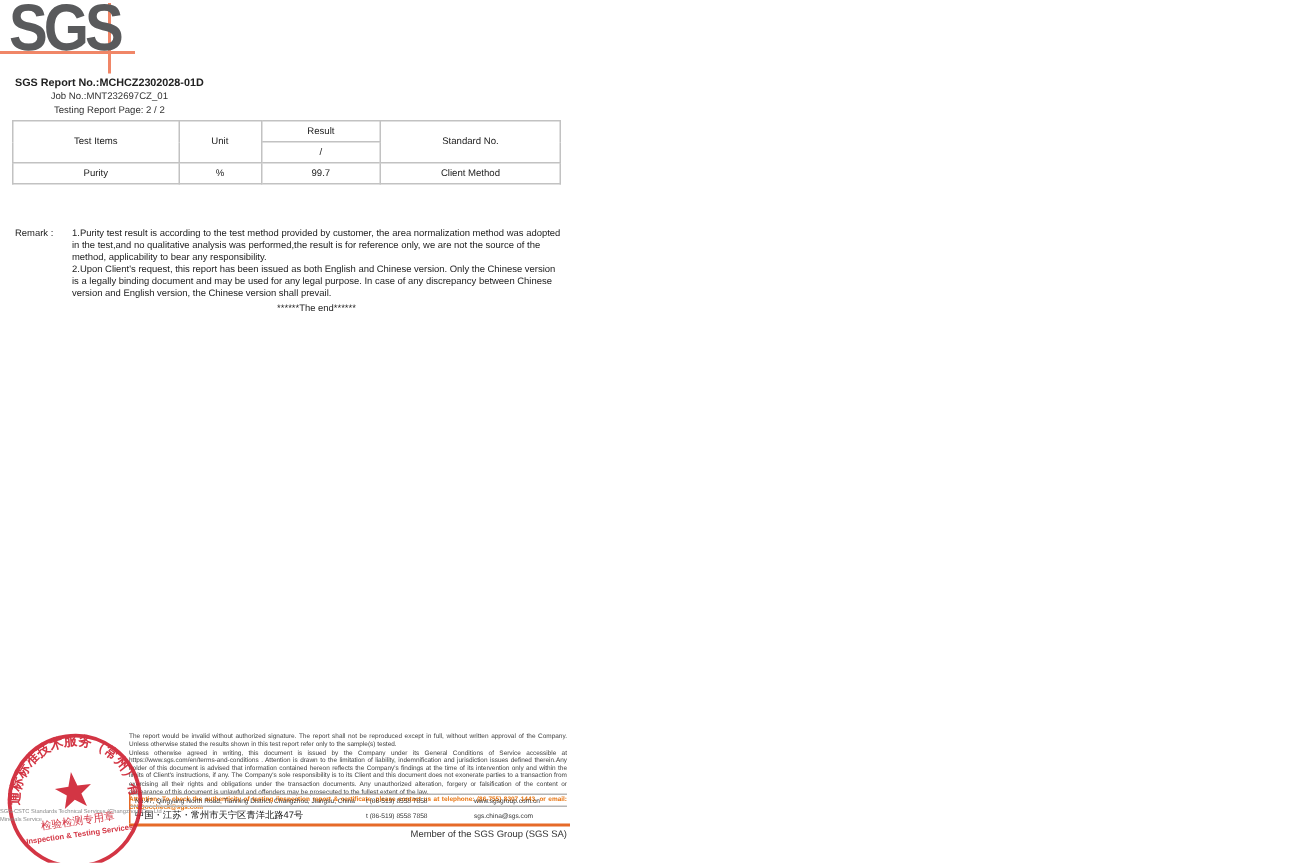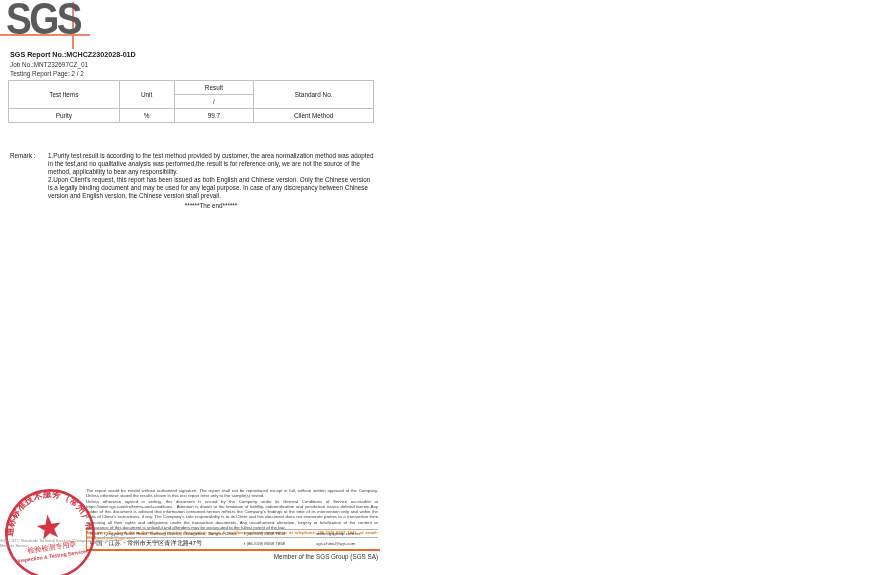--- a/index.html
+++ b/index.html
@@ -12,21 +12,21 @@
   #page-2 { left:488; }
 
   
   .logo-wrap { position:absolute; top:0; left:6; width:100px; height:50px; }
   .logo-text { position:absolute; top:-6px; left:6px; font-size:44px; font-weight:bold;
                color:#595a5c; letter-spacing:-3px; transform:scale(0.88,1); transform-origin:left top; }
   .cross-h { position:absolute; top:34px; left:-6px; width:96px; height:2px; background:#f08667; }
   .cross-v { position:absolute; top:2px; left:72px; width:2px; height:47px; background:#f08667; }
 
   
-  .head-block { position:absolute; top:50px; left:10px; line-height:9.5px; }
+  .head-block { position:absolute; top:50px; left:10px; line-height:9.5px;text-align:center; }
   .report-no { font-size:7.2px; font-weight:bold; }
   .head-line { font-size:6.4px; color:#333; }
 
   .title { position:absolute; top:79px; left:0; width:100%; text-align:center;
            font-size:11.5px; font-weight:bold; letter-spacing:1.5px; word-spacing:7px; }
 
   
   .fields { position:absolute; top:107px; left:10px; width:362px; font-size:6.5px; }
   .field-row { display:flex; line-height:8.3px; }
   .field-label { width:106px; flex:none; }

